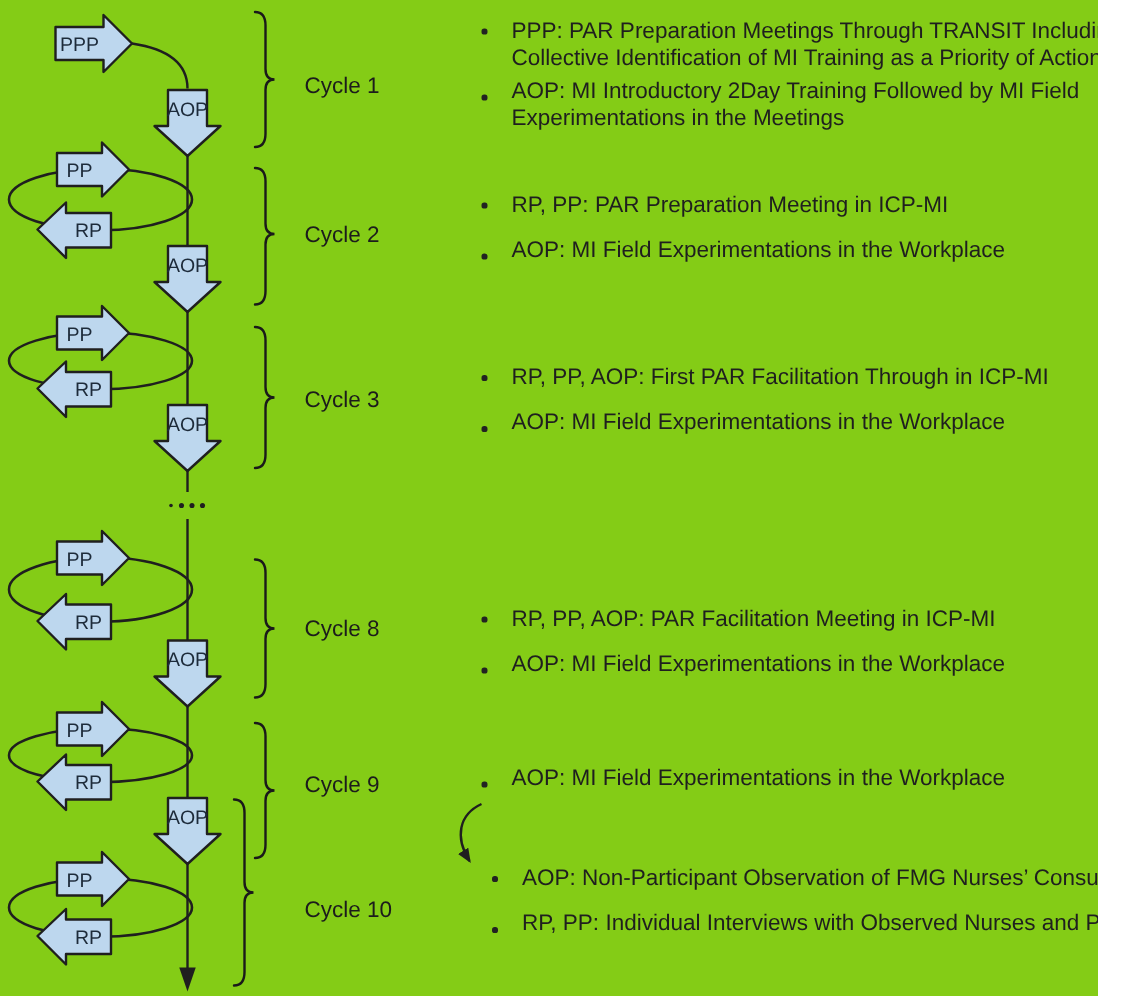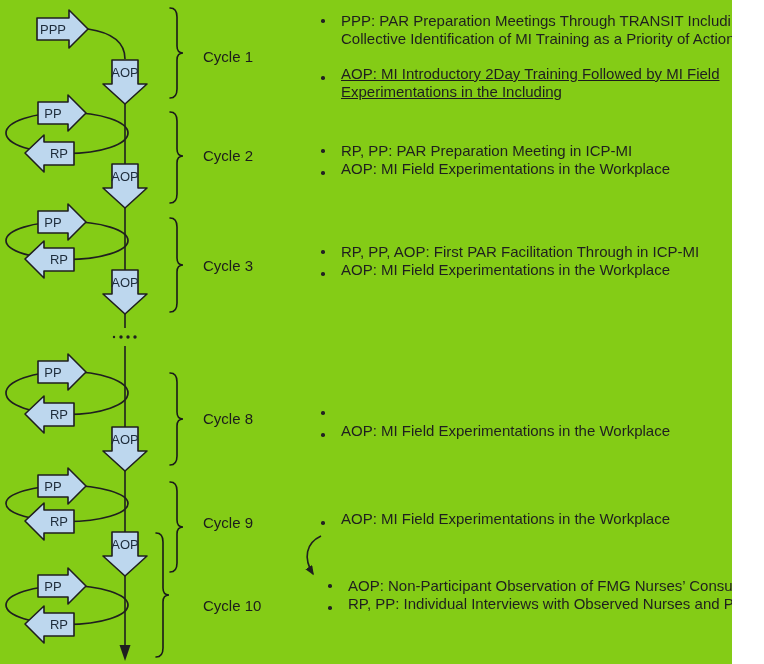--- a/index.html
+++ b/index.html
@@ -10,22 +10,22 @@
   .loop{stroke:#1f1f1f;stroke-width:1.7;fill:none;}
   .arrow{fill:#bdd7ee;stroke:#1f1f1f;stroke-width:1.6;stroke-linejoin:round;}
   .alabel{font-family:"Liberation Sans",sans-serif;font-size:13px;fill:#1d2b3a;text-anchor:middle;}
   .brace{stroke:#1a1a1a;stroke-width:1.6;fill:none;stroke-linecap:round;}
   .cyclabel{font-family:"Liberation Sans",sans-serif;font-size:15px;fill:#1c1c1c;}
   .dot{fill:#1f1f1f;}
   .ahead{fill:#1f1f1f;}
   
   .lgroup{position:absolute;left:320px;width:440px;}
   .litem{position:relative;display:flex;align-items:flex-start;}
-  .litem + .litem{margin-top:0px;}
-  .lgroup.spaced .litem + .litem{margin-top:17px;text-decoration:underline;}
+  .litem + .litem{margin-top:12px;}
+  .lgroup.spaced .litem + .litem{margin-top:4px;}
   .bullet{flex:0 0 21px;position:relative;height:18px;}
   .bullet::after{content:"";position:absolute;left:1px;top:7px;width:3.5px;height:3.5px;
                  border-radius:50%;background:#222;}
   .litem.low .bullet::after{top:11px;}
   .ltext{font-size:15px;line-height:18px;color:#1f1f1f;white-space:nowrap;}
   .hook{position:absolute;left:302px;top:533px;}
 </style>
 </head>
 <body>
 
@@ -150,26 +150,26 @@
       <span class="bullet"></span>
       <div class="ltext">
         <div>PPP: PAR Preparation Meetings Through TRANSIT Including the</div>
         <div>Collective Identification of MI Training as a Priority of Action</div>
       </div>
     </div>
     <div class="litem low">
       <span class="bullet"></span>
       <div class="ltext">
         <div>AOP: MI Introductory 2Day Training Followed by MI Field</div>
-        <div>Experimentations in the Including</div>
+        <div>Experimentations in the Meetings</div>
       </div>
     </div>
   </div>
 
-  <div class="lgroup" style="top:142px;">
+  <div class="lgroup" style="top:128px;">
     <div class="litem">
       <span class="bullet"></span>
       <div class="ltext">
           <div>RP, PP: PAR Preparation Meeting in ICP-MI</div>
         </div>
     </div>
     <div class="litem low">
       <span class="bullet"></span>
       <div class="ltext">
           <div>AOP: MI Field Experimentations in the Workplace</div>
@@ -188,20 +188,23 @@
       <span class="bullet"></span>
       <div class="ltext">
           <div>AOP: MI Field Experimentations in the Workplace</div>
         </div>
     </div>
   </div>
 
   <div class="lgroup" style="top:404px;">
     <div class="litem">
       <span class="bullet"></span>
+      <div class="ltext">
+          <div>RP, PP, AOP: PAR Facilitation Meeting in ICP-MI</div>
+        </div>
     </div>
     <div class="litem low">
       <span class="bullet"></span>
       <div class="ltext">
           <div>AOP: MI Field Experimentations in the Workplace</div>
         </div>
     </div>
   </div>
 
   <div class="lgroup" style="top:510px;">

